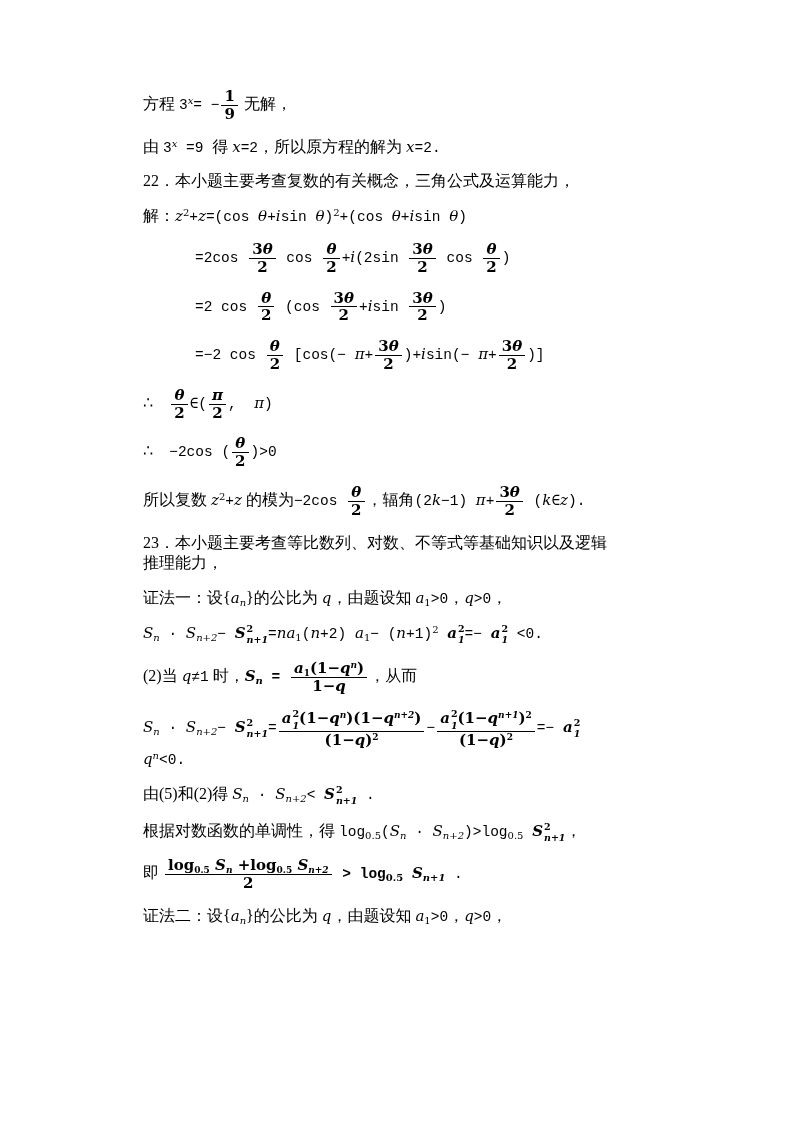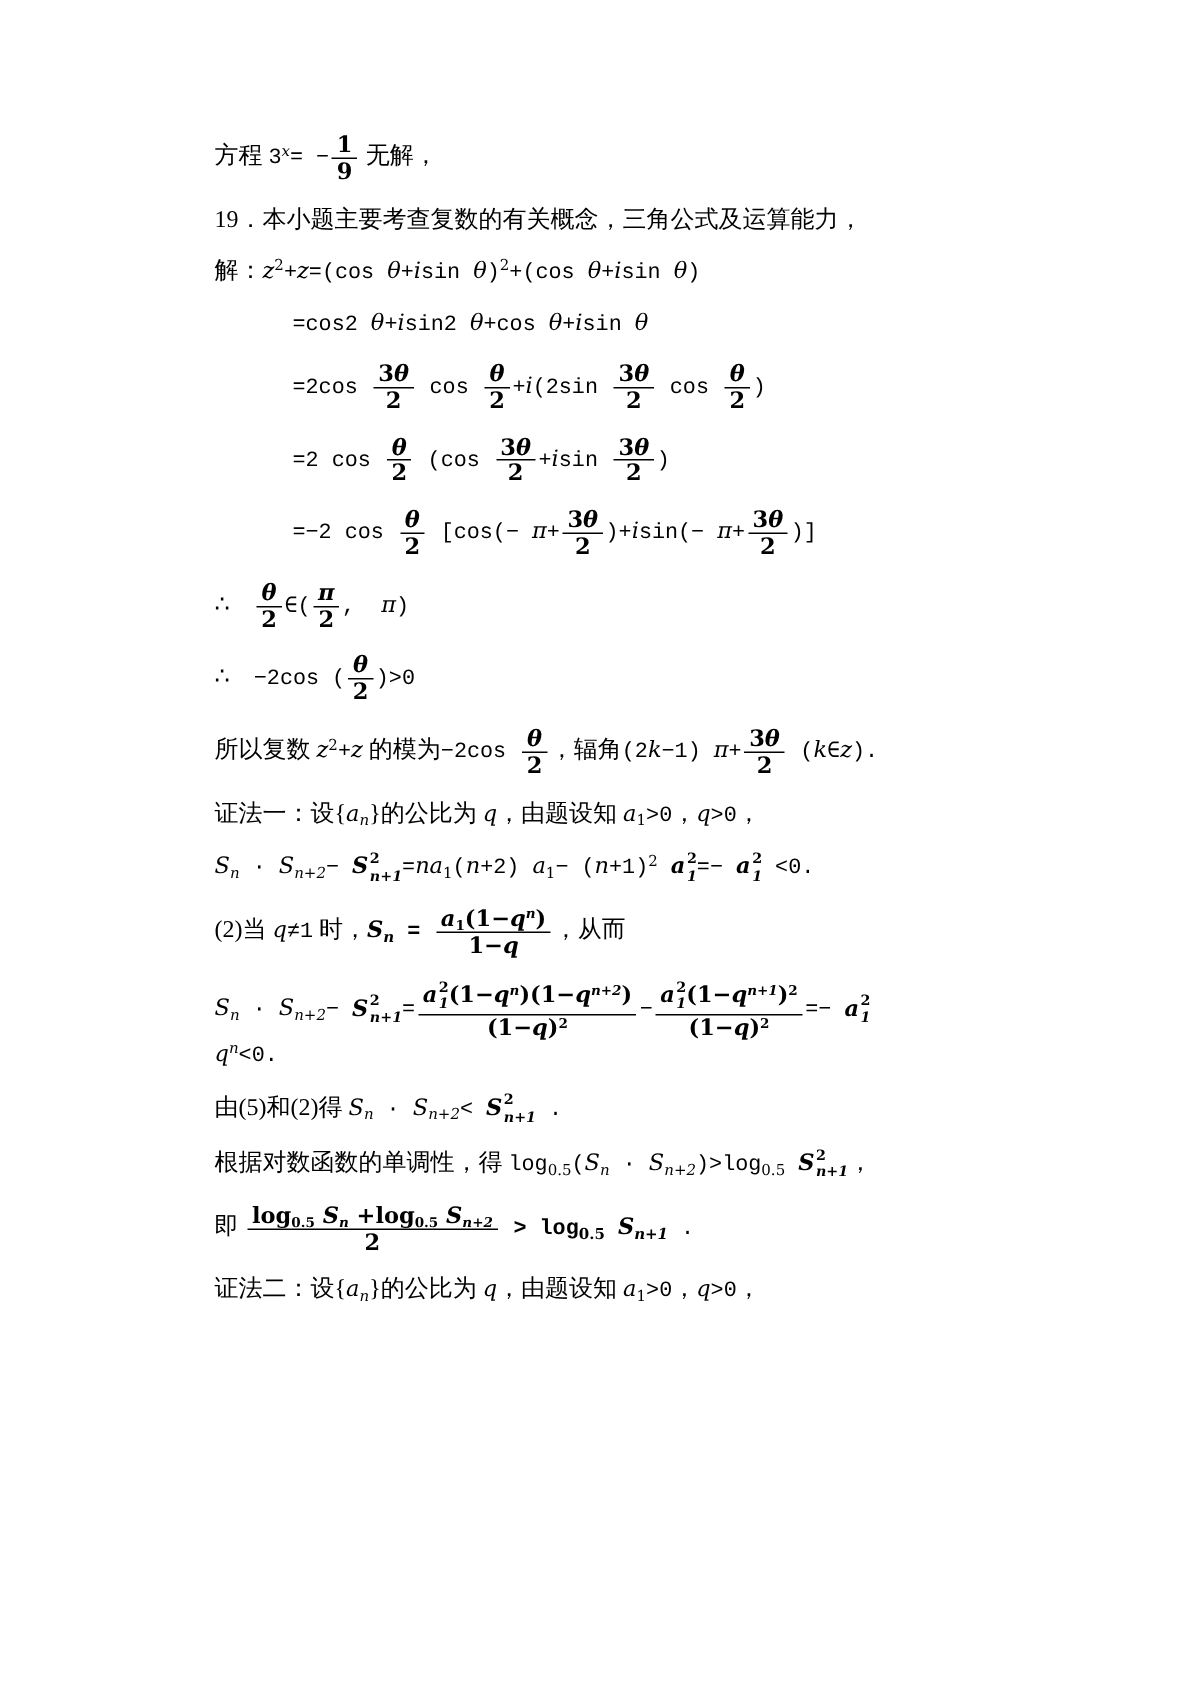--- a/index.html
+++ b/index.html
@@ -39,29 +39,30 @@
   .ss .col{display:inline-block;vertical-align:middle;font-size:9.5px;line-height:1.2;text-align:left;margin-left:1px;}
   .ss .s1{display:block;}
   .ss .s2{display:block;font-style:italic;}
 </style>
 </head>
 <body>
 
 <div class="page">
   <div id="doc">
       <div class="line"><span class="tx">方程 </span><span class="mr">3</span><sup class="sc mi">x</sup><span class="mr">= −</span><span class="frac b"><span class="num"><span class="mr">1</span></span><span class="den"><span class="mr">9</span></span></span><span class="tx"> 无解，</span></div>
-      <div class="line"><span class="tx">19．本小题主要考查复数的有关概念，三角公式及运算能力，</span></div>
+      <div class="line"><span class="tx">由 </span><span class="mr">3</span><sup class="sc mi">x</sup><span class="mr"> =9 </span><span class="tx">得 </span><span class="mi">x</span><span class="mr">=2</span><span class="tx">，所以原方程的解为 </span><span class="mi">x</span><span class="mr">=2.</span></div>
+      <div class="line"><span class="tx">22．本小题主要考查复数的有关概念，三角公式及运算能力，</span></div>
       <div class="line"><span class="tx">解：</span><span class="mi">z</span><sup class="sc">2</sup><span class="mr">+</span><span class="mi">z</span><span class="mr">=(cos </span><span class="mi">θ</span><span class="mr">+</span><span class="mi">i</span><span class="mr">sin </span><span class="mi">θ</span><span class="mr">)</span><sup class="sc">2</sup><span class="mr">+(cos </span><span class="mi">θ</span><span class="mr">+</span><span class="mi">i</span><span class="mr">sin </span><span class="mi">θ</span><span class="mr">)</span></div>
-      <div class="line ind"><span class="mr">=cos2 </span><span class="mi">θ</span><span class="mr">+</span><span class="mi">i</span><span class="mr">sin2 </span><span class="mi">θ</span><span class="mr">+cos </span><span class="mi">θ</span><span class="mr">+</span><span class="mi">i</span><span class="mr">sin </span><span class="mi">θ</span></div>
       <div class="line ind"><span class="mr">=2cos </span><span class="frac b"><span class="num"><span class="mr">3</span><span class="mi">θ</span></span><span class="den"><span class="mr">2</span></span></span><span class="mr"> cos </span><span class="frac b"><span class="num"><span class="mi">θ</span></span><span class="den"><span class="mr">2</span></span></span><span class="mr">+</span><span class="mi">i</span><span class="mr">(2sin </span><span class="frac b"><span class="num"><span class="mr">3</span><span class="mi">θ</span></span><span class="den"><span class="mr">2</span></span></span><span class="mr"> cos </span><span class="frac b"><span class="num"><span class="mi">θ</span></span><span class="den"><span class="mr">2</span></span></span><span class="mr">)</span></div>
       <div class="line ind"><span class="mr">=2 cos </span><span class="frac b"><span class="num"><span class="mi">θ</span></span><span class="den"><span class="mr">2</span></span></span><span class="mr"> (cos </span><span class="frac b"><span class="num"><span class="mr">3</span><span class="mi">θ</span></span><span class="den"><span class="mr">2</span></span></span><span class="mr">+</span><span class="mi">i</span><span class="mr">sin </span><span class="frac b"><span class="num"><span class="mr">3</span><span class="mi">θ</span></span><span class="den"><span class="mr">2</span></span></span><span class="mr">)</span></div>
       <div class="line ind"><span class="mr">=−2 cos </span><span class="frac b"><span class="num"><span class="mi">θ</span></span><span class="den"><span class="mr">2</span></span></span><span class="mr"> [cos(− </span><span class="mi">π</span><span class="mr">+</span><span class="frac b"><span class="num"><span class="mr">3</span><span class="mi">θ</span></span><span class="den"><span class="mr">2</span></span></span><span class="mr">)+</span><span class="mi">i</span><span class="mr">sin(− </span><span class="mi">π</span><span class="mr">+</span><span class="frac b"><span class="num"><span class="mr">3</span><span class="mi">θ</span></span><span class="den"><span class="mr">2</span></span></span><span class="mr">)]</span></div>
       <div class="line"><span class="tx">∴　</span><span class="frac b"><span class="num"><span class="mi">θ</span></span><span class="den"><span class="mr">2</span></span></span><span class="mr">∈(</span><span class="frac b"><span class="num"><span class="mi">π</span></span><span class="den"><span class="mr">2</span></span></span><span class="mr">,  </span><span class="mi">π</span><span class="mr">)</span></div>
       <div class="line"><span class="tx">∴　</span><span class="mr">−2cos (</span><span class="frac b"><span class="num"><span class="mi">θ</span></span><span class="den"><span class="mr">2</span></span></span><span class="mr">)&gt;0</span></div>
       <div class="line"><span class="tx">所以复数 </span><span class="mi">z</span><sup class="sc">2</sup><span class="mr">+</span><span class="mi">z</span><span class="tx"> 的模为</span><span class="mr">−2cos </span><span class="frac b"><span class="num"><span class="mi">θ</span></span><span class="den"><span class="mr">2</span></span></span><span class="tx">，辐角</span><span class="mr">(2</span><span class="mi">k</span><span class="mr">−1) </span><span class="mi">π</span><span class="mr">+</span><span class="frac b"><span class="num"><span class="mr">3</span><span class="mi">θ</span></span><span class="den"><span class="mr">2</span></span></span><span class="mr"> (</span><span class="mi">k</span><span class="mr">∈</span><span class="mi">z</span><span class="mr">).</span></div>
+      <div class="line"><span class="tx">23．本小题主要考查等比数列、对数、不等式等基础知识以及逻辑推理能力，</span></div>
       <div class="line"><span class="tx">证法一：设{</span><span class="mi">a</span><sub class="sc mi">n</sub><span class="tx">}的公比为 </span><span class="mi">q</span><span class="tx">，由题设知 </span><span class="mi">a</span><sub class="sc">1</sub><span class="mr">&gt;0</span><span class="tx">，</span><span class="mi">q</span><span class="mr">&gt;0</span><span class="tx">，</span></div>
       <div class="line"><span class="mi">S</span><sub class="sc mi">n</sub><span class="mr"> · </span><span class="mi">S</span><sub class="sc mi">n+2</sub><span class="mr">− </span><span class="ss b"><span class="base">S</span><span class="col"><span class="s1">2</span><span class="s2">n+1</span></span></span><span class="mr">=</span><span class="mi">na</span><sub class="sc">1</sub><span class="mr">(</span><span class="mi">n</span><span class="mr">+2) </span><span class="mi">a</span><sub class="sc">1</sub><span class="mr">− (</span><span class="mi">n</span><span class="mr">+1)</span><sup class="sc">2</sup><span class="mr"> </span><span class="ss b"><span class="base">a</span><span class="col"><span class="s1">2</span><span class="s2">1</span></span></span><span class="mr">=− </span><span class="ss b"><span class="base">a</span><span class="col"><span class="s1">2</span><span class="s2">1</span></span></span><span class="mr"> &lt;0.</span></div>
       <div class="line"><span class="tx">(2)当 </span><span class="mi">q</span><span class="mr">≠1</span><span class="tx"> 时，</span><span class="mi b">S</span><sub class="sc mi b">n</sub><span class="mr b"> = </span><span class="frac b"><span class="num"><span class="mi">a</span><sub class="sc">1</sub><span class="mr">(1−</span><span class="mi">q</span><sup class="sc mi">n</sup><span class="mr">)</span></span><span class="den"><span class="mr">1−</span><span class="mi">q</span></span></span><span class="tx">，从而</span></div>
       <div class="line"><span class="mi">S</span><sub class="sc mi">n</sub><span class="mr"> · </span><span class="mi">S</span><sub class="sc mi">n+2</sub><span class="mr">− </span><span class="ss b"><span class="base">S</span><span class="col"><span class="s1">2</span><span class="s2">n+1</span></span></span><span class="mr">=</span><span class="frac b"><span class="num"><span class="ss"><span class="base">a</span><span class="col"><span class="s1">2</span><span class="s2">1</span></span></span><span class="mr">(1−</span><span class="mi">q</span><sup class="sc mi">n</sup><span class="mr">)(1−</span><span class="mi">q</span><sup class="sc mi">n+2</sup><span class="mr">)</span></span><span class="den"><span class="mr">(1−</span><span class="mi">q</span><span class="mr">)</span><sup class="sc">2</sup></span></span><span class="mr">−</span><span class="frac b"><span class="num"><span class="ss"><span class="base">a</span><span class="col"><span class="s1">2</span><span class="s2">1</span></span></span><span class="mr">(1−</span><span class="mi">q</span><sup class="sc mi">n+1</sup><span class="mr">)</span><sup class="sc">2</sup></span><span class="den"><span class="mr">(1−</span><span class="mi">q</span><span class="mr">)</span><sup class="sc">2</sup></span></span><span class="mr">=− </span><span class="ss b"><span class="base">a</span><span class="col"><span class="s1">2</span><span class="s2">1</span></span></span><span class="mr"> </span><span class="mi">q</span><sup class="sc mi">n</sup><span class="mr">&lt;0.</span></div>
       <div class="line"><span class="tx">由(5)和(2)得 </span><span class="mi">S</span><sub class="sc mi">n</sub><span class="mr"> · </span><span class="mi">S</span><sub class="sc mi">n+2</sub><span class="mr">&lt; </span><span class="ss b"><span class="base">S</span><span class="col"><span class="s1">2</span><span class="s2">n+1</span></span></span><span class="mr"> .</span></div>
       <div class="line"><span class="tx">根据对数函数的单调性，得 </span><span class="mr">log</span><sub class="sc">0.5</sub><span class="mr">(</span><span class="mi">S</span><sub class="sc mi">n</sub><span class="mr"> · </span><span class="mi">S</span><sub class="sc mi">n+2</sub><span class="mr">)&gt;log</span><sub class="sc">0.5</sub><span class="mr"> </span><span class="ss b"><span class="base">S</span><span class="col"><span class="s1">2</span><span class="s2">n+1</span></span></span><span class="tx">，</span></div>
       <div class="line"><span class="tx">即 </span><span class="frac b"><span class="num"><span class="mr">log</span><sub class="sc">0.5</sub><span class="mr"> </span><span class="mi">S</span><sub class="sc mi">n</sub><span class="mr"> +log</span><sub class="sc">0.5</sub><span class="mr"> </span><span class="mi">S</span><sub class="sc mi">n+2</sub></span><span class="den"><span class="mr">2</span></span></span><span class="mr b"> &gt; </span><span class="mr b">log</span><sub class="sc b">0.5</sub><span class="mr b"> </span><span class="mi b">S</span><sub class="sc mi b">n+1</sub><span class="mr"> .</span></div>
       <div class="line"><span class="tx">证法二：设{</span><span class="mi">a</span><sub class="sc mi">n</sub><span class="tx">}的公比为 </span><span class="mi">q</span><span class="tx">，由题设知 </span><span class="mi">a</span><sub class="sc">1</sub><span class="mr">&gt;0</span><span class="tx">，</span><span class="mi">q</span><span class="mr">&gt;0</span><span class="tx">，</span></div>
     </div>
 </div>

